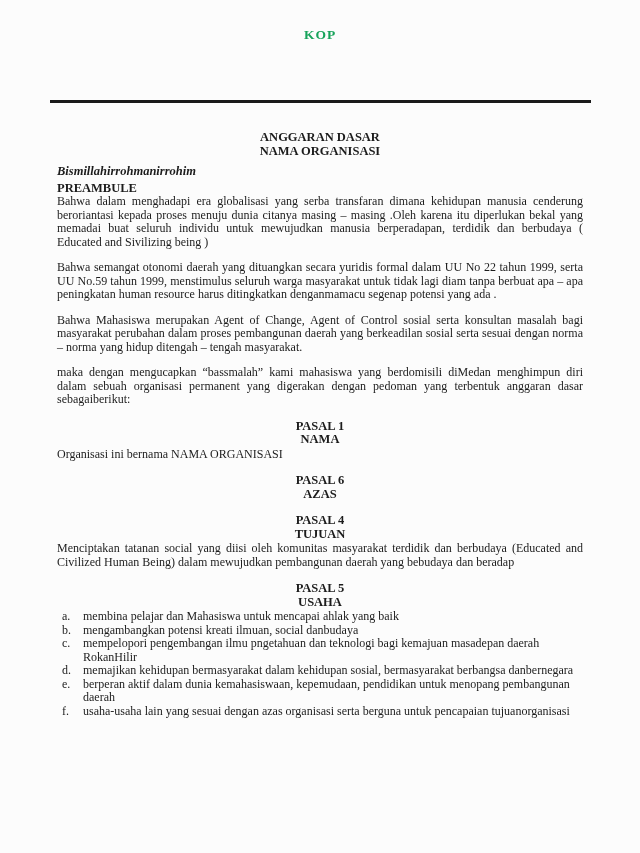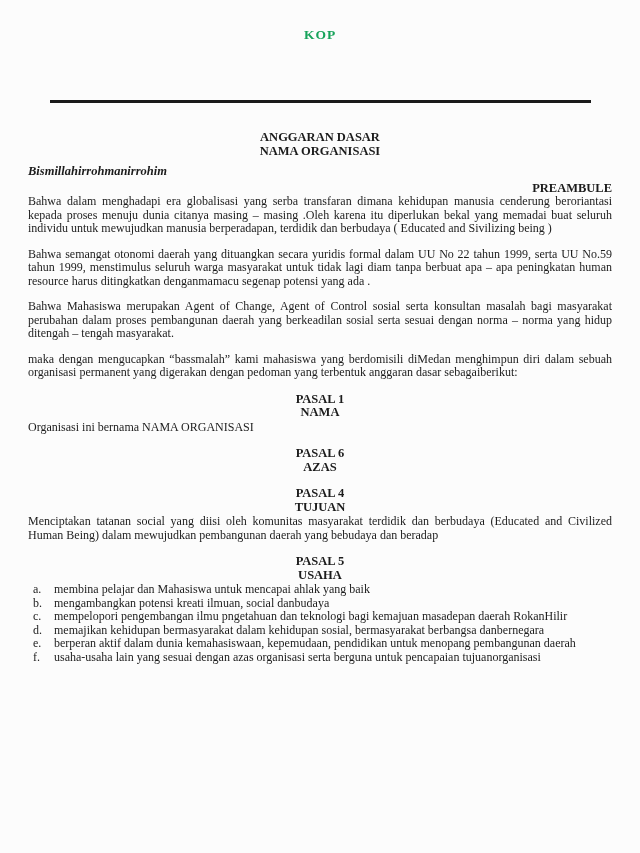--- a/index.html
+++ b/index.html
@@ -20,39 +20,39 @@
     letter-spacing: 1px;
     color: #17a35b;
   }
 
   .rule {
     height: 3px;
     background: #1a1a1a;
     margin: 57px 49px 13px 50px;
   }
 
-  .content { padding: 0 28px; font-size: 12px; line-height: 13.5px; margin-top: 28px; }
+  .content { padding: 0 57px; font-size: 12px; line-height: 13.5px; margin-top: 28px; }
 
   .doc-title {
     text-align: center;
     font-weight: bold;
     font-size: 12.5px;
     line-height: 13.5px;
     margin-bottom: 7px;
   }
 
   .bismillah {
     font-weight: bold;
     font-style: italic;
     font-size: 12.5px;
     margin-bottom: 3px;
   }
 
   .center-heading {
-    text-align: right;
+    text-align: left;
     font-weight: bold;
     font-size: 12.5px;
     line-height: 13.5px;
   }
 
   .para {
     text-align: justify;
     margin: 0 0 12px 0;
   }
   .para:last-child { margin-bottom: 0; }

